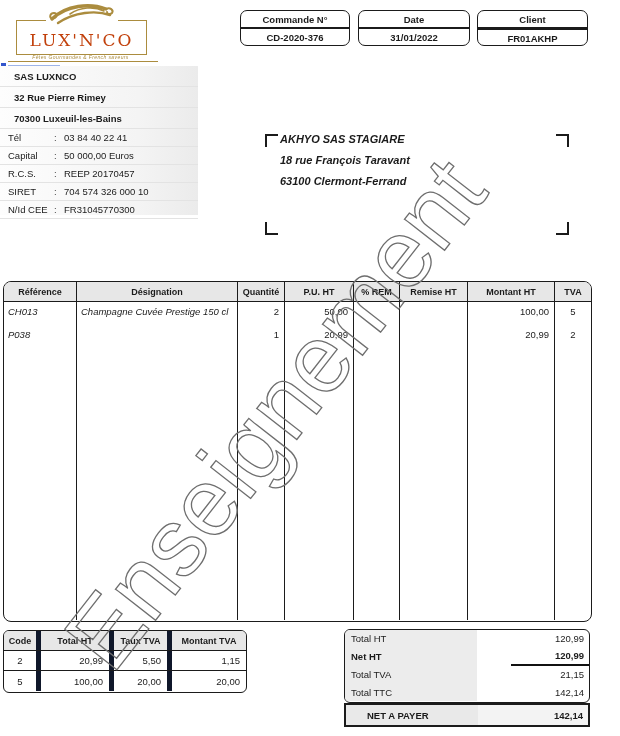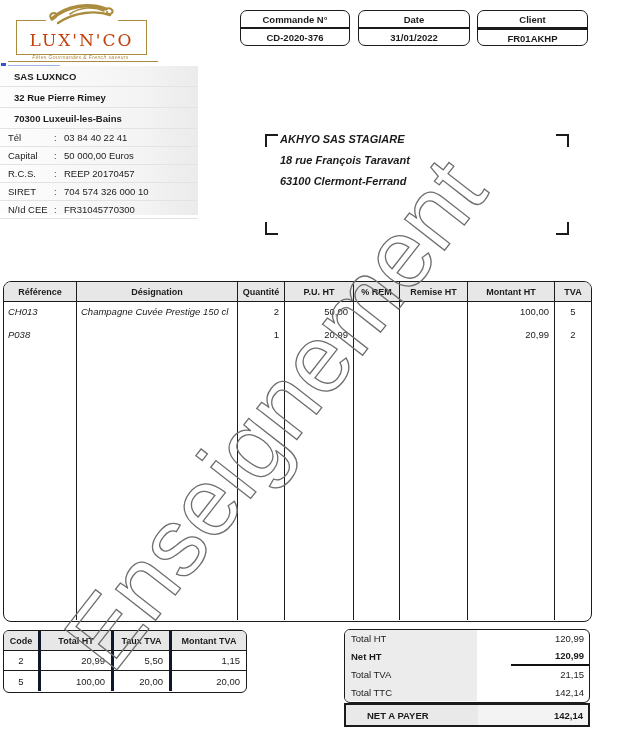--- a/index.html
+++ b/index.html
@@ -64,21 +64,21 @@
   .cell-l{padding-left:4px;padding-right:3px;font-style:italic;}
   .cell-r{padding-right:5px;text-align:right;}
   .cell-c{text-align:center;}
 
   
   .vat{position:absolute;left:3px;top:630px;width:244px;height:63px;border:1.5px solid #1b1b1b;border-radius:6px;
        box-sizing:border-box;overflow:hidden;background:#fff;}
   .vat-row{display:flex;height:20px;box-sizing:border-box;border-bottom:1.5px solid #1b1b1b;}
   .vat-row:last-child{border-bottom:none;}
   .vat-head{background:#e7e7e7;font-weight:bold;}
-  .vat-row span{display:flex;align-items:center;border-right:3px solid #0f172a;box-sizing:border-box;font-size:9.5px;}
+  .vat-row span{display:flex;align-items:center;border-right:5px solid #0f172a;box-sizing:border-box;font-size:9.5px;}
   .vat-row span:last-child{border-right:none;}
   .vc-code{width:37px;flex:none;justify-content:center;}
   .vc-base{width:73px;flex:none;}
   .vc-taux{width:58px;flex:none;}
   .vc-mont{flex:1;}
   .vat-head span{justify-content:center;font-size:9px;}
   .vat-val{justify-content:flex-end;padding-right:6px;}
 
   
   .totals{position:absolute;left:344px;top:629px;width:246px;height:74px;border:1.5px solid #1b1b1b;

